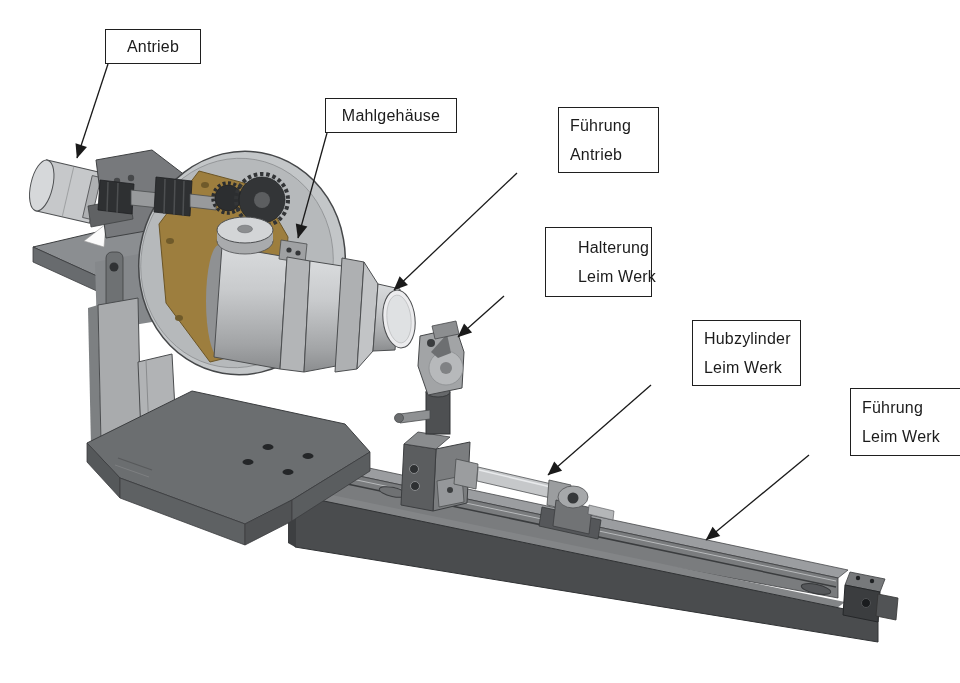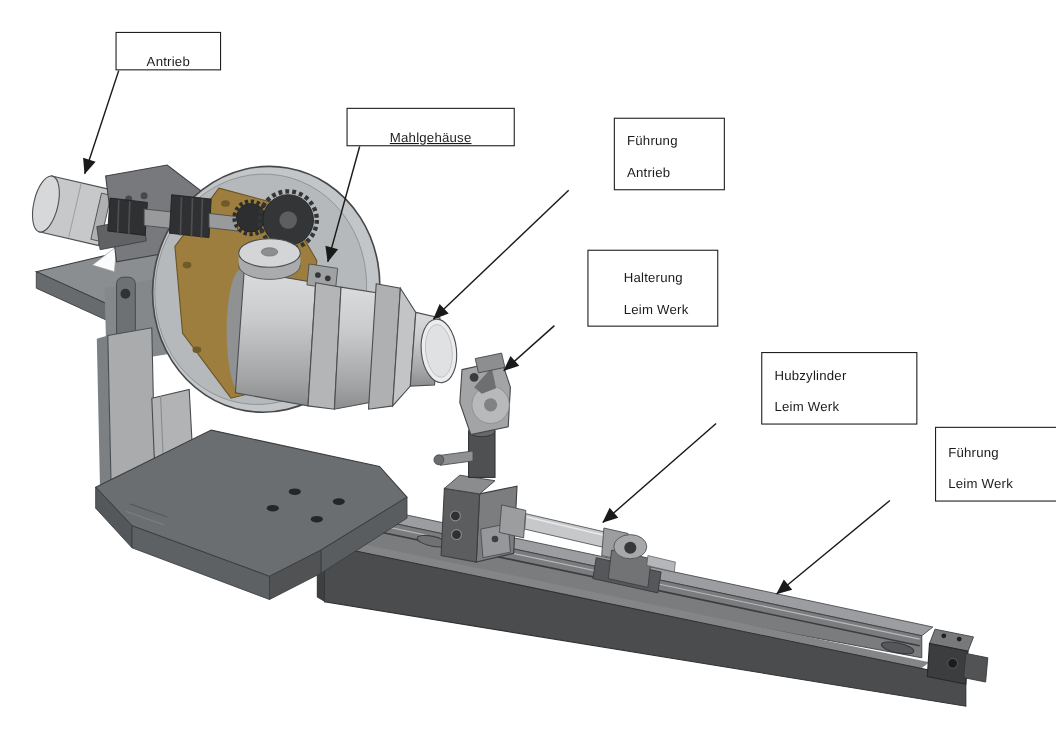--- a/index.html
+++ b/index.html
@@ -3,22 +3,22 @@
 <meta charset="utf-8">
 <style>
   html,body { margin:0; padding:0; background:#ffffff; }
   .stage {
     position:relative; width:960px; height:683px; background:#ffffff;
     font-family:"Liberation Sans", sans-serif; overflow:hidden;
   }
   .stage svg { position:absolute; left:0; top:0; }
   .lbl {
     position:absolute; box-sizing:border-box; background:#ffffff;
-    border:1.5px solid #1f1f1f; color:#1b1b1b; font-size:12px;
-    display:flex; flex-direction:column; justify-content:flex-end;
+    border:1.5px solid #1f1f1f; color:#1b1b1b; font-size:16px;
+    display:flex; flex-direction:column; justify-content:center;
     letter-spacing:0.2px; z-index:5;
   }
   .lbl.center { align-items:center; }
   .lbl.left   { align-items:flex-start; padding-left:11px;margin-left:42px; }
   .lbl .ln { display:block; line-height:29px; white-space:nowrap; }
   .lbl.center .ln { line-height:normal; }
 </style>
 </head>
 <body>
 
@@ -197,35 +197,35 @@
     <line x1="504" y1="296" x2="458" y2="337" marker-end="url(#arrow)"></line>
     <line x1="651" y1="385" x2="548" y2="475" marker-end="url(#arrow)"></line>
     <line x1="809" y1="455" x2="706" y2="540" marker-end="url(#arrow)"></line>
   </g>
 </svg>
 
 <div class="lbl center" style="left:105px; top:29px; width:96px; height:35px;">
   <span class="ln">Antrieb</span>
 </div>
 
-<div class="lbl center" style="left:315px; top:98px; width:153px; height:35px;text-decoration:underline;">
+<div class="lbl center" style="left:325px; top:98px; width:132px; height:35px;">
   <span class="ln">Mahlgehäuse</span>
 </div>
 
 <div class="lbl left" style="left:516px; top:107px; width:101px; height:66px;">
   <span class="ln">Führung</span>
   <span class="ln">Antrieb</span>
 </div>
 
-<div class="lbl left" style="left:492px; top:227px; width:119px; height:70px;padding-left:32px;">
+<div class="lbl left" style="left:503px; top:227px; width:107px; height:70px;padding-left:32px;">
   <span class="ln">Halterung</span>
   <span class="ln">Leim Werk</span>
 </div>
 
-<div class="lbl left" style="left:650px; top:320px; width:142px; height:66px;">
+<div class="lbl left" style="left:650px; top:320px; width:109px; height:66px;">
   <span class="ln">Hubzylinder</span>
   <span class="ln">Leim Werk</span>
 </div>
 
 <div class="lbl left" style="left:808px; top:388px; width:119px; height:68px;">
   <span class="ln">Führung</span>
   <span class="ln">Leim Werk</span>
 </div>
 
 </div>

